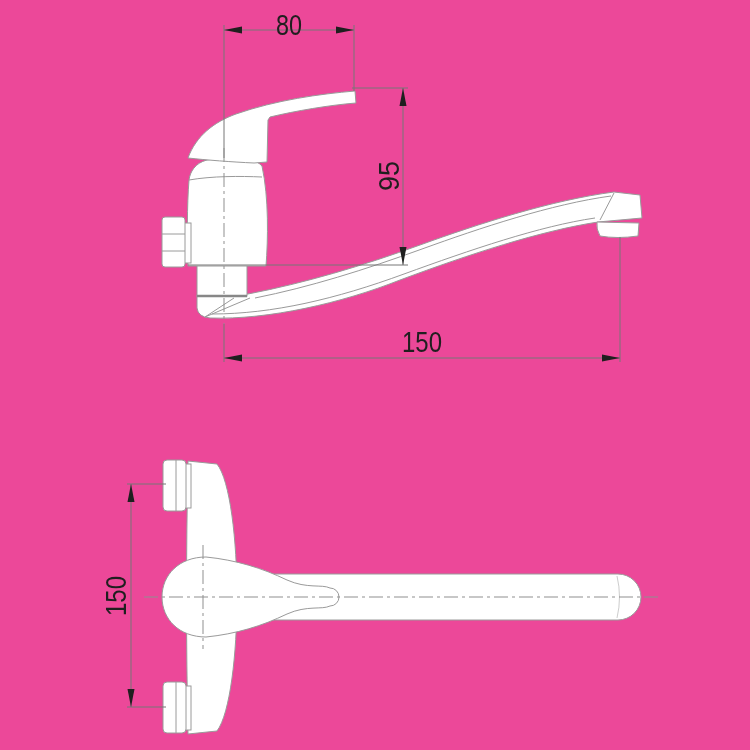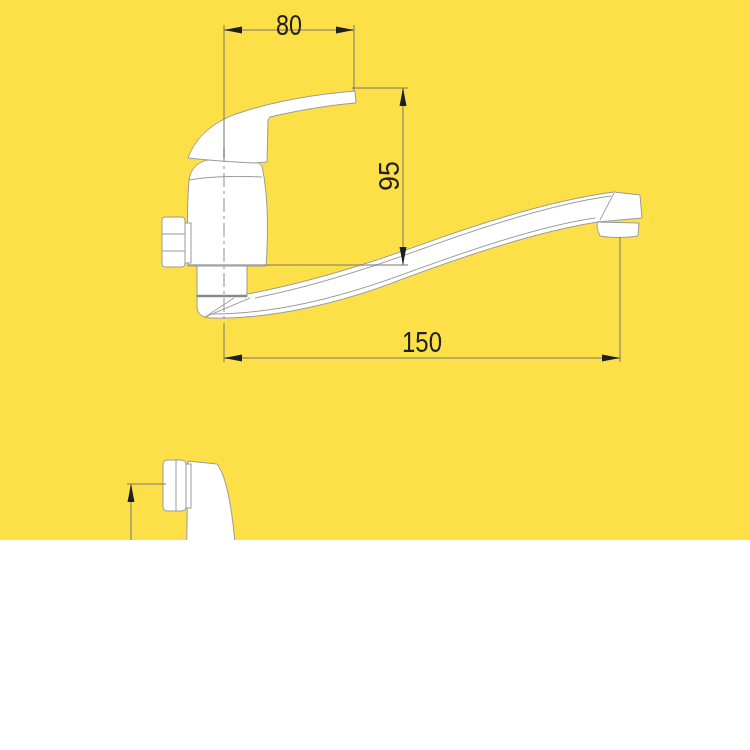--- a/index.html
+++ b/index.html
@@ -1,19 +1,19 @@
 <!DOCTYPE html>
 <html><head>
 <meta charset="utf-8">
 <style>
   html,body{margin:0;padding:0;background:#ffffff;}
   .stage{
     position:relative;
-    width:750px;height:540px;
-    background:#fde047;
+    width:750px;height:750px;
+    background:#ec4899;
     font-family:"Liberation Sans",sans-serif;
     overflow:hidden;
   }
   .stage svg{position:absolute;left:0;top:0;}
   
   .obj{stroke:#9a9a9a;stroke-width:1;fill:none;}
   .objf{stroke:#9a9a9a;stroke-width:1;fill:#ffffff;}
   .thick{stroke:#878787;stroke-width:2.4;fill:none;}
   .dim{stroke:#767676;stroke-width:1;fill:none;}
   .cl{stroke:#8f8f8f;stroke-width:1;fill:none;stroke-dasharray:14 4 3 4;}

